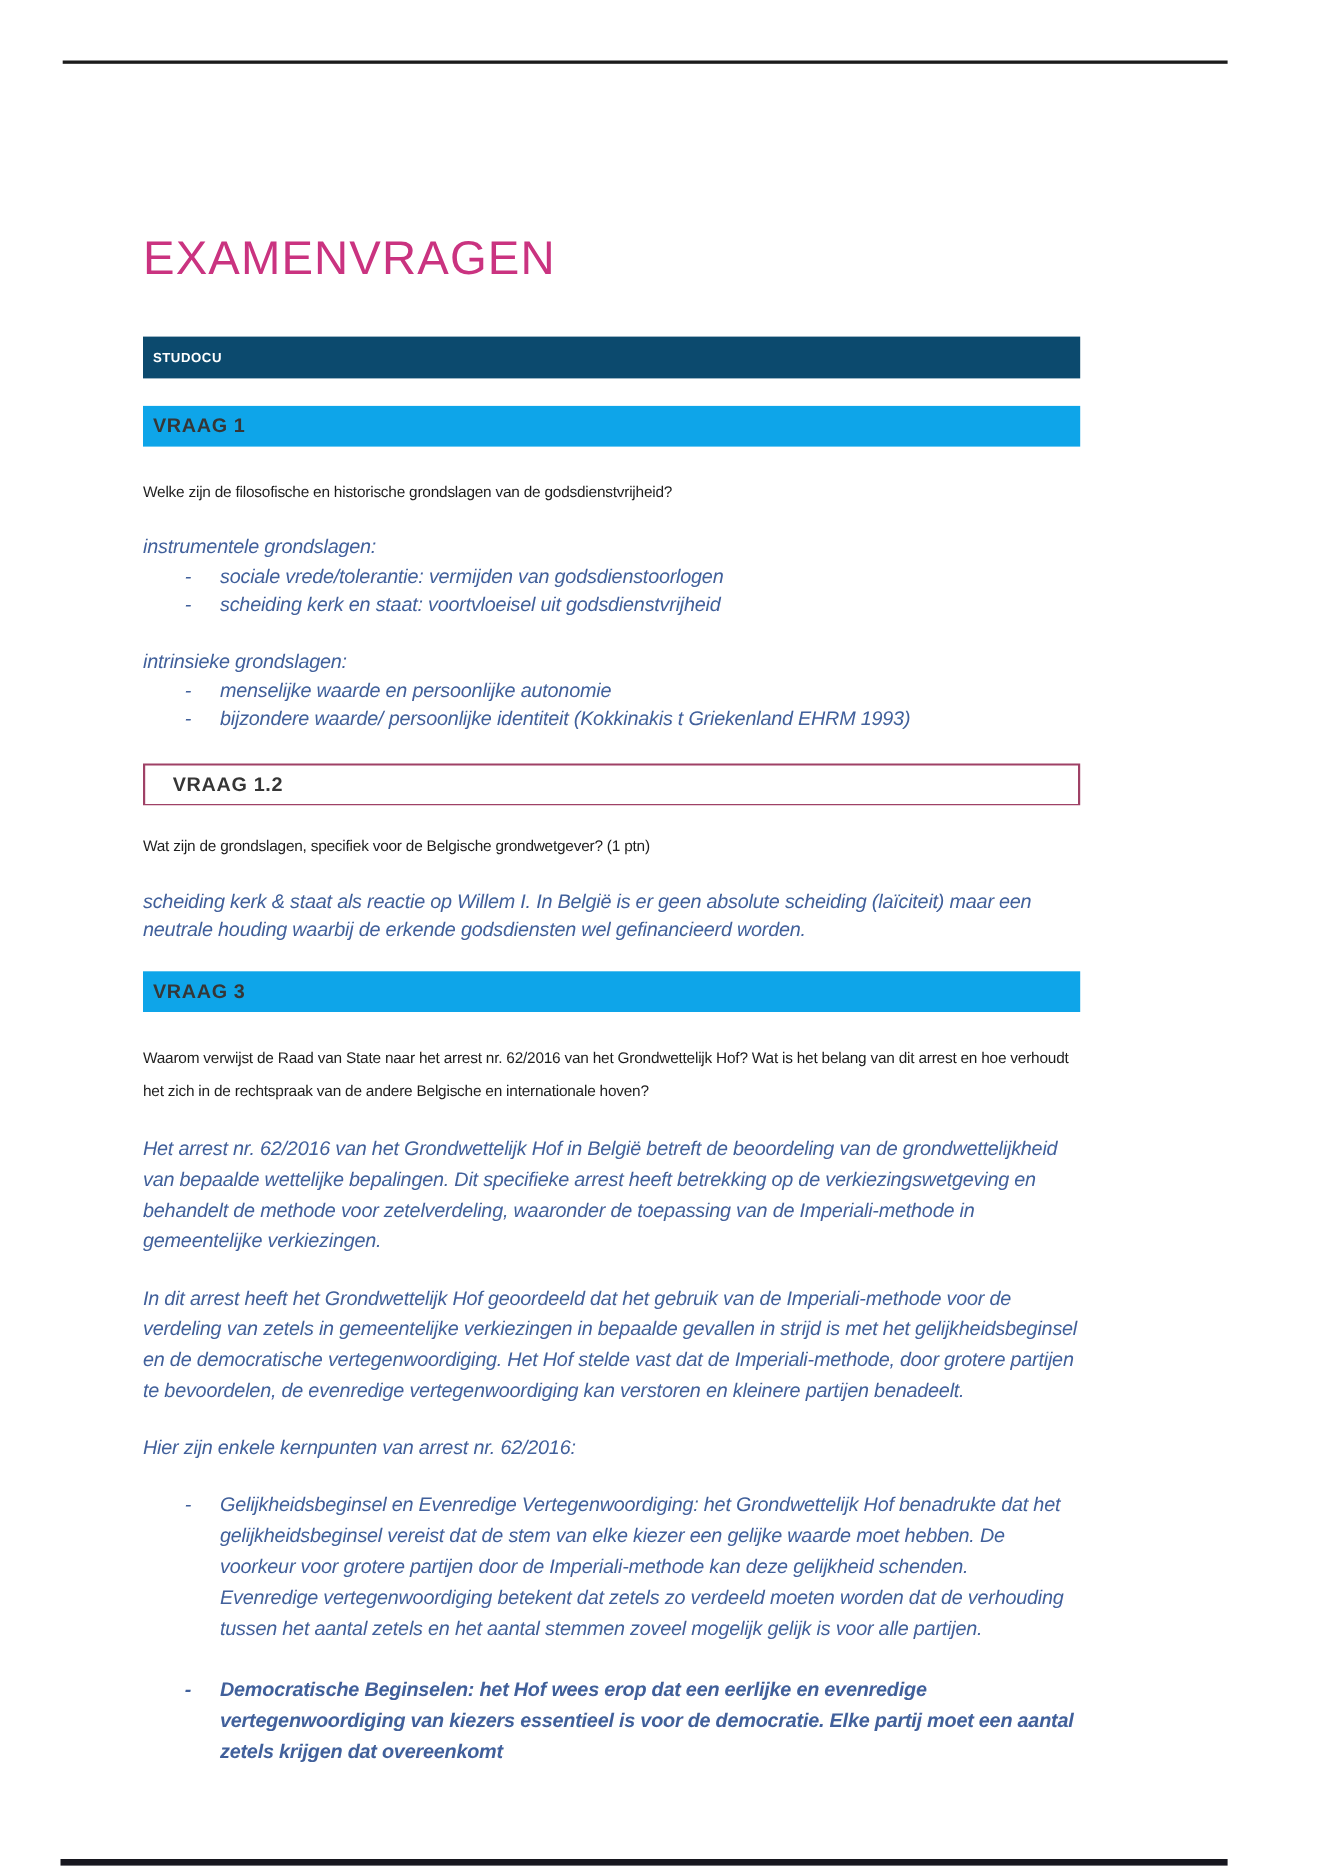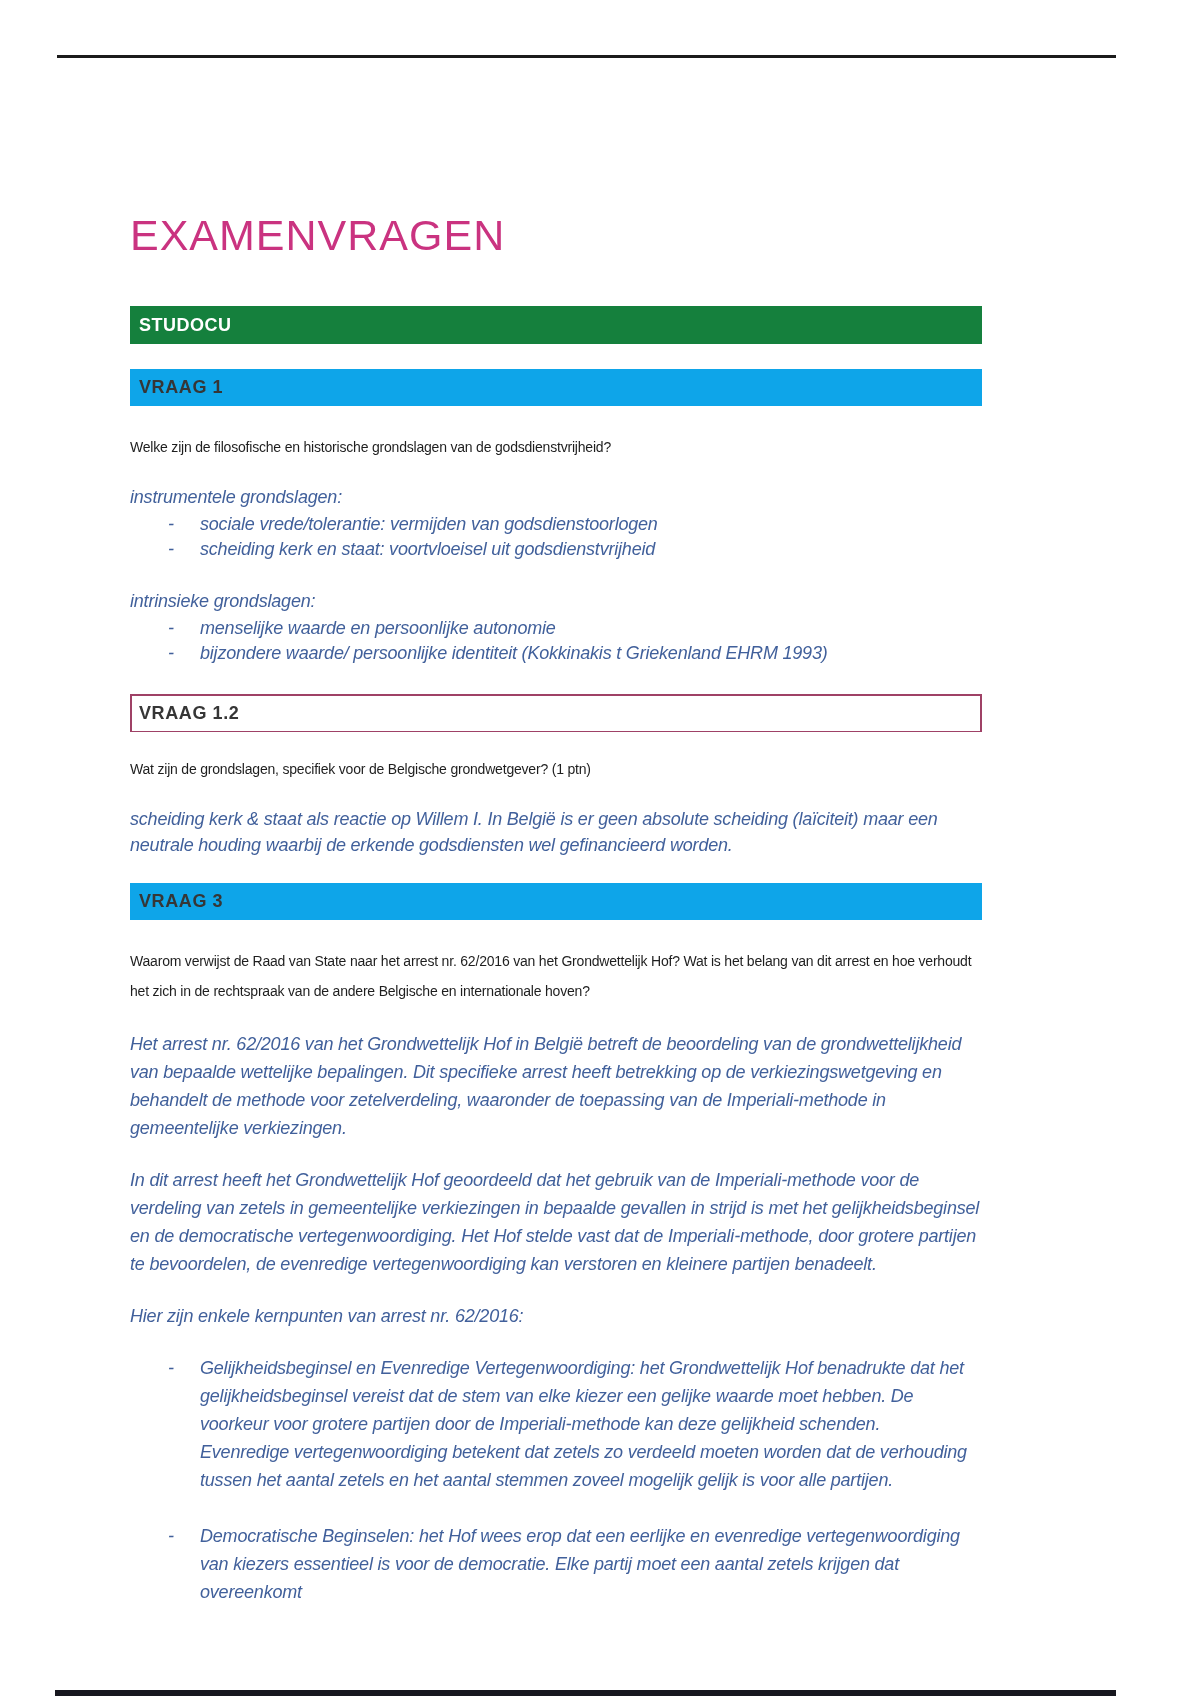--- a/index.html
+++ b/index.html
@@ -32,23 +32,23 @@
   .doc-title {
     margin: 210px 0 0 0;
     font-size: 43px;
     font-weight: 400;
     letter-spacing: 1px;
     color: #ca3380;
     line-height: 50px;
   }
   .source-banner {
     margin-top: 46px;
-    background: #15803d;
+    background: #0c4a6e;
     color: #ffffff;
-    font-size: 18px;
+    font-size: 12px;
     font-weight: 700;
     letter-spacing: 0.5px;
     line-height: 38px;
     padding-left: 9px;
     height: 38px;
   }
   .vraag-bar {
     margin-top: 25px;
     background: #0ea5e9;
     color: #363636;
@@ -63,21 +63,21 @@
     margin-top: 28px;
     background: #ffffff;
     border: 2px solid #9f4166;
     border-bottom-width: 1px;
     color: #363636;
     font-size: 18px;
     font-weight: 700;
     letter-spacing: 0.6px;
     line-height: 35px;
     height: 35px;
-    padding-left: 7px;
+    padding-left: 25px;
   }
   .question {
     margin: 26px 0 0 0;
     font-size: 14px;
     letter-spacing: -0.2px;
     line-height: 30px;
     color: #1e1e1e;
   }
   .blue { color: #41609b; font-style: italic; }
   .answer-label {
@@ -104,21 +104,21 @@
     letter-spacing: -0.2px;
     line-height: 25px;
   }
   ul.dash-list li::before {
     content: "-";
     position: absolute;
     left: 38px;
   }
   ul.dash-list.wide { margin-top: 24px; }
   ul.dash-list.wide li { line-height: 28px; }
-  ul.dash-list.wide li + li { margin-top: 28px; }
+  ul.dash-list.wide li + li { margin-top: 28px; font-weight: bold; }
   ul.dash-list.wide li p { margin: 0; }
 </style>
 </head>
 <body>
 
 <div class="page">
   <div class="top-rule"></div>
 
   <div class="content">
 

